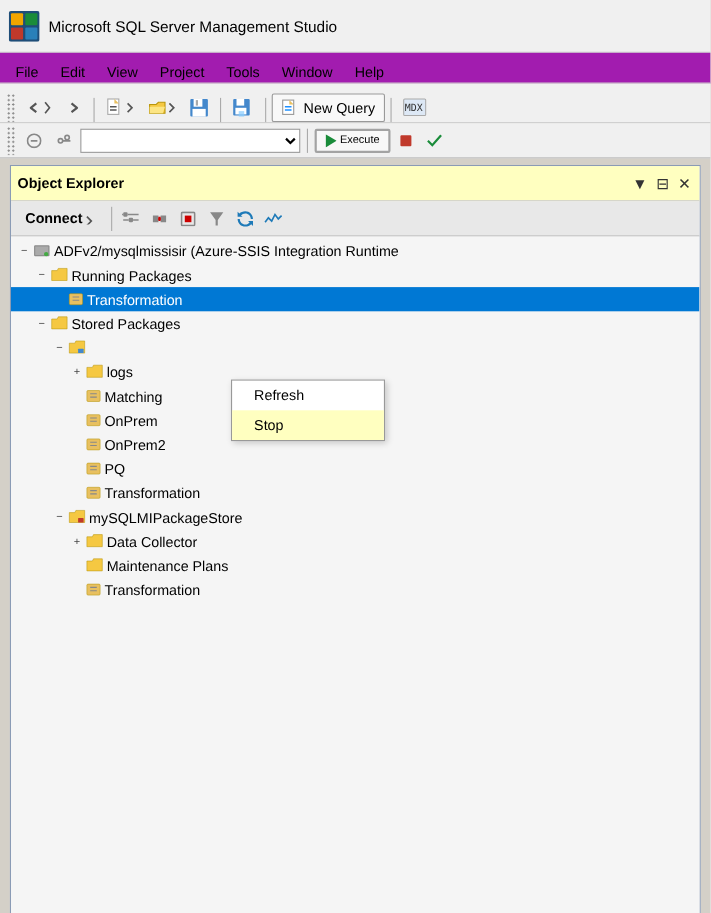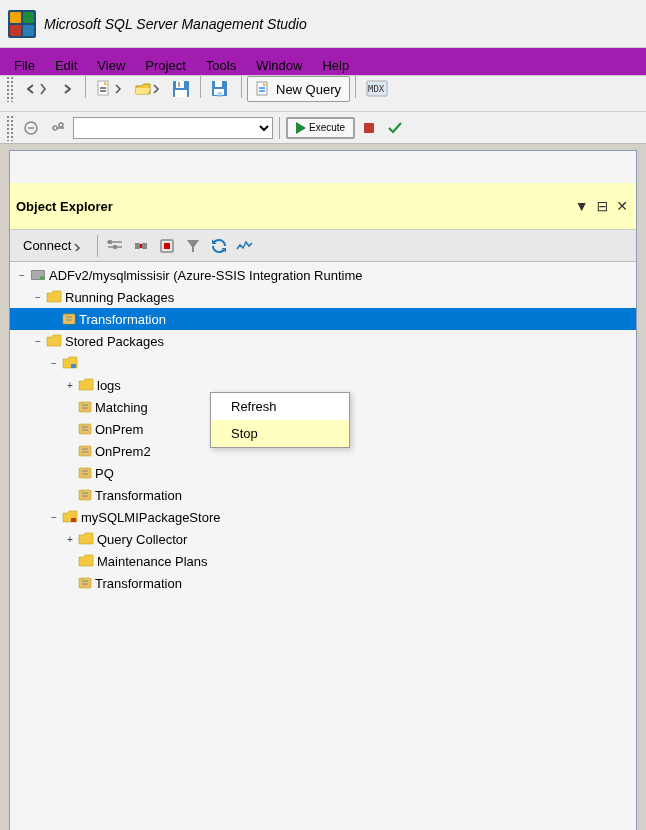--- a/index.html
+++ b/index.html
@@ -24,21 +24,20 @@
     .title-bar-icon {
       width: 28px;
       height: 28px;
       margin-right: 8px;
       flex-shrink: 0;
     }
     .title-bar-text {
       font-size: 14px;
       color: #000;
       font-weight: normal;
-      font-style: italic;
     }
 
     
     .menu-bar {
       background: #a21caf;
       height: 28px;
       display: flex;
       align-items: flex-end;
       padding: 0 4px;
       border-bottom: 1px solid #ccc;
@@ -48,21 +47,21 @@
       cursor: pointer;
       color: #000;
       font-size: 13px;
     }
 
     
     .toolbar {
       background: #f0f0f0;
       height: 36px;
       display: flex;
-      align-items: flex-start;
+      align-items: flex-end;
       padding: 0 4px;
       border-bottom: 1px solid #ccc;
       gap: 2px;
     }
     .toolbar-btn {
       display: flex;
       align-items: center;
       justify-content: center;
       padding: 2px 4px;
       cursor: pointer;
@@ -128,27 +127,26 @@
       background: #f5f5f5;
       width: 628px;
       margin: 6px auto;
       border: 1px solid #8a9bb5;
       height: 740px;
       position: relative;
       overflow: hidden;
     }
     .oe-header {
       background: #ffffc0;
-      height: 47px;
+      height: 32px;
       display: flex;
       align-items: center;
       justify-content: space-between;
       padding: 0 6px;
       border-bottom: 1px solid #ccc;
-      margin-top: 32px;
     }
     .oe-title {
       font-size: 13px;
       font-weight: bold;
       color: #000;
     }
     .oe-header-icons {
       display: flex;
       align-items: center;
       gap: 4px;
@@ -184,20 +182,21 @@
       display: flex;
       align-items: center;
       gap: 2px;
       padding: 1px 8px;
       border: 1px solid transparent;
       border-radius: 2px;
       cursor: pointer;
       height: 24px;
       font-size: 13px;
       background: transparent;
+      font-weight: bold;
     }
 
     
     .tree-area {
       padding: 2px 0;
       overflow-y: auto;
       height: calc(740px - 65px);
       background: #f5f5f5;
       position: relative;
     }
@@ -610,21 +609,21 @@
     </div>
 
     <div class="tree-item">
       <span class="indent"></span>
       <span class="indent"></span>
       <span class="indent"></span>
       <span class="expander">+</span>
       <svg width="16" height="14" viewBox="0 0 16 14" style="margin-right:3px">
         <path d="M1 3h5l1-2h8v11H1z" fill="#f5c842" stroke="#b8960c" stroke-width="0.5"></path>
       </svg>
-      <span class="item-text">Query Collector</span>
+      <span class="item-text">Data Collector</span>
     </div>
 
     <div class="tree-item">
       <span class="indent"></span>
       <span class="indent"></span>
       <span class="indent"></span>
       <span class="expander"> </span>
       <svg width="16" height="14" viewBox="0 0 16 14" style="margin-right:3px">
         <path d="M1 3h5l1-2h8v11H1z" fill="#f5c842" stroke="#b8960c" stroke-width="0.5"></path>
       </svg>

